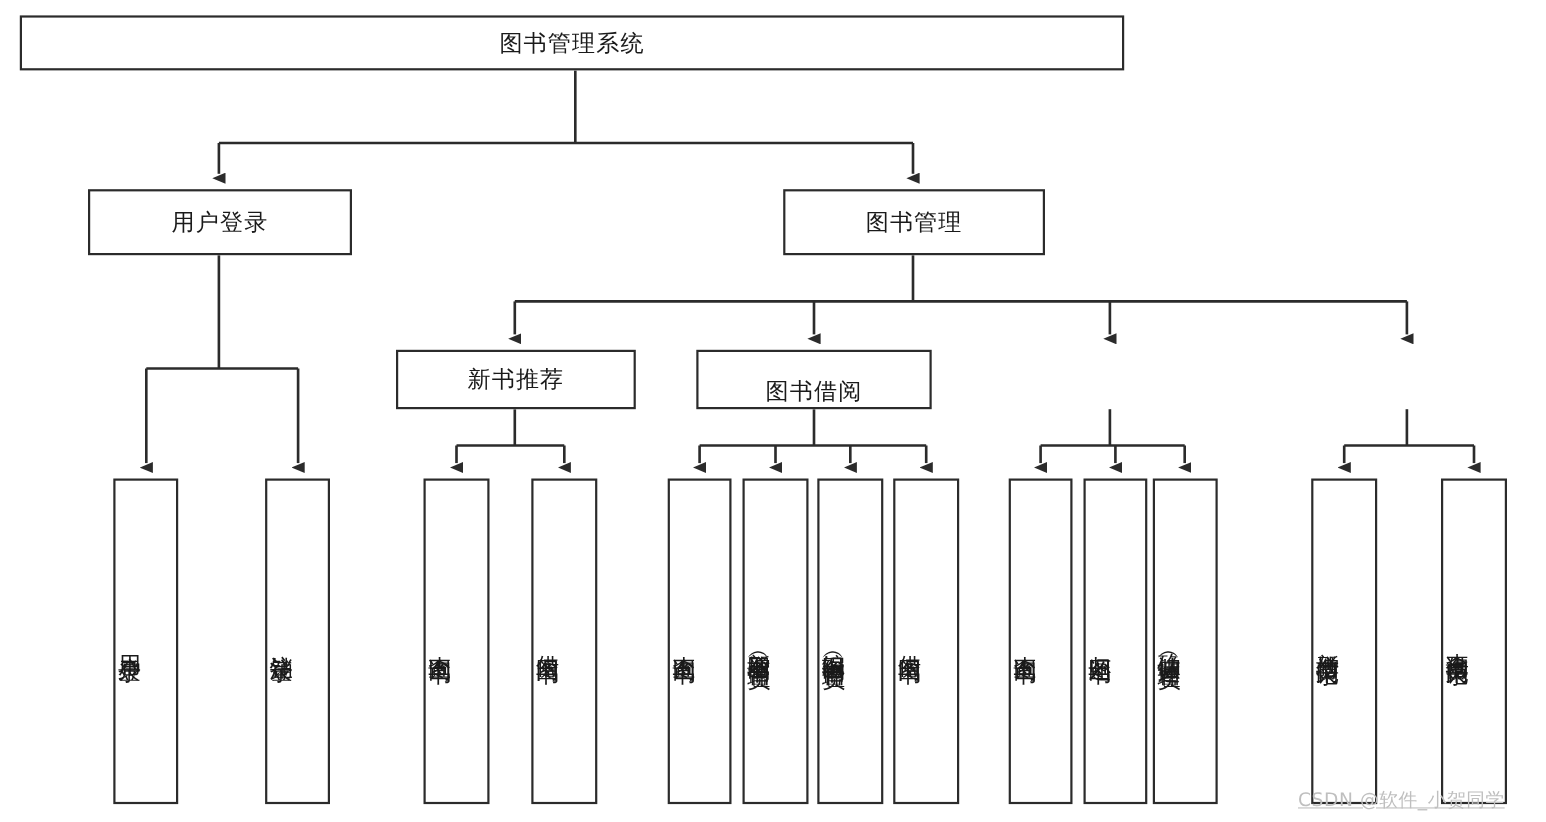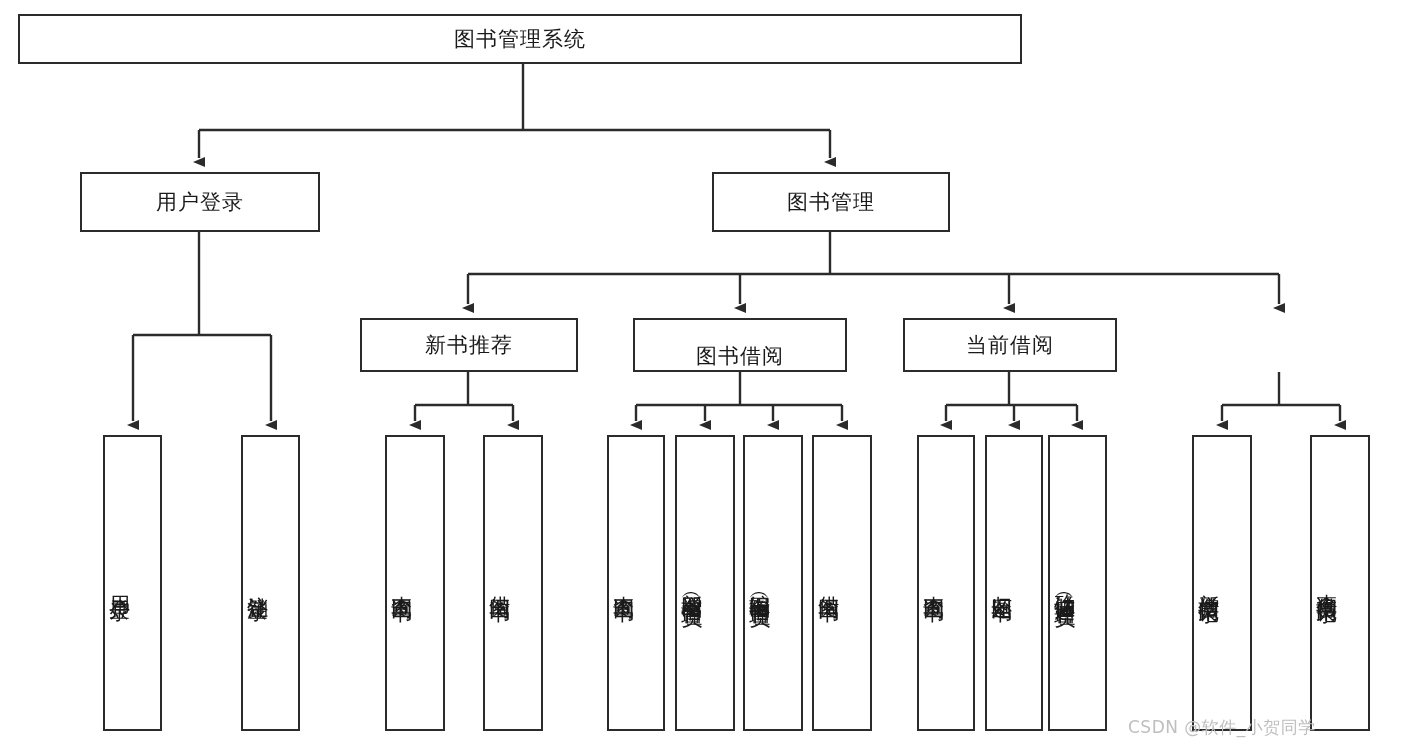--- a/index.html
+++ b/index.html
@@ -25,21 +25,20 @@
   }
   .node {
     position: absolute;
     box-sizing: border-box;
     border: 2px solid #2b2b2b;
     background: #ffffff;
     display: flex;
     align-items: center;
     justify-content: center;
     color: #1a1a1a;
-    font-family: Liberation Mono, monospace;
   }
   .node.h {
     font-size: 21px;
     letter-spacing: 1px;
   }
   .node.v {
     align-items: flex-start;
     justify-content: center;
     padding-top: 0;
   }
@@ -131,23 +130,20 @@
   <div class="node h" style="left:712px; top:172px; width:238px; height:60px;justify-content:center;">
     <span>图书管理</span>
   </div>
 
   <div class="node h" style="left:360px; top:318px; width:218px; height:54px;">
     <span>新书推荐</span>
   </div>
   <div class="node h" style="left:633px; top:318px; width:214px; height:54px;align-items:flex-end;">
     <span>图书借阅</span>
   </div>
-  <div class="node h" style="left:903px; top:318px; width:214px; height:54px;">
-    <span>当前借阅</span>
-  </div>
 
   <div class="node v mid" style="left:103px; top:435px; width:59px; height:296px;">
     <span class="vlabel">用户登录</span>
   </div>
   <div class="node v mid" style="left:241px; top:435px; width:59px; height:296px;">
     <span class="vlabel">注销登录</span>
   </div>
 
   <div class="node v mid" style="left:385px; top:435px; width:60px; height:296px;">
     <span class="vlabel">查询图书</span>
@@ -179,15 +175,15 @@
     <span class="vlabel">确认归还（管理员）</span>
   </div>
 
   <div class="node v mid" style="left:1192px; top:435px; width:60px; height:296px;">
     <span class="vlabel">新增借阅记录</span>
   </div>
   <div class="node v mid" style="left:1310px; top:435px; width:60px; height:296px;">
     <span class="vlabel">查询借阅记录</span>
   </div>
 
-  <div class="watermark" style="left:1128px; top:716px;">CSDN @软件_小贺同学</div>
+  <div class="watermark" style="left:1180px; top:716px;text-decoration:underline;">CSDN @软件_小贺同学</div>
 
 </div>
 
 </body></html>

